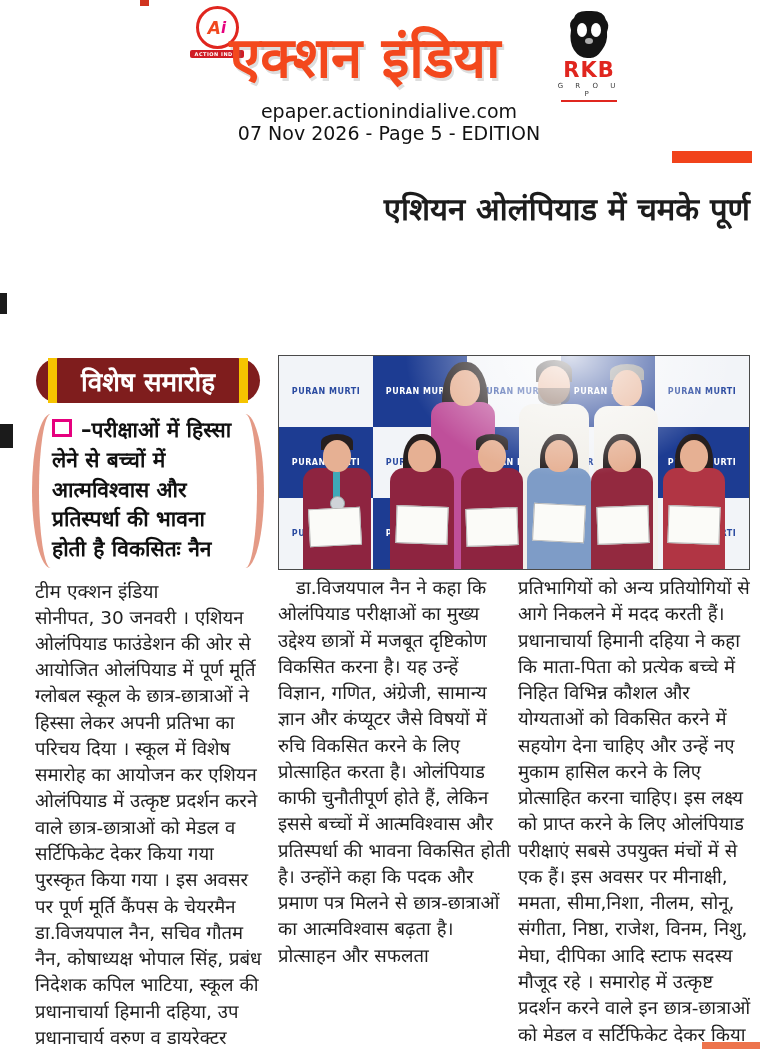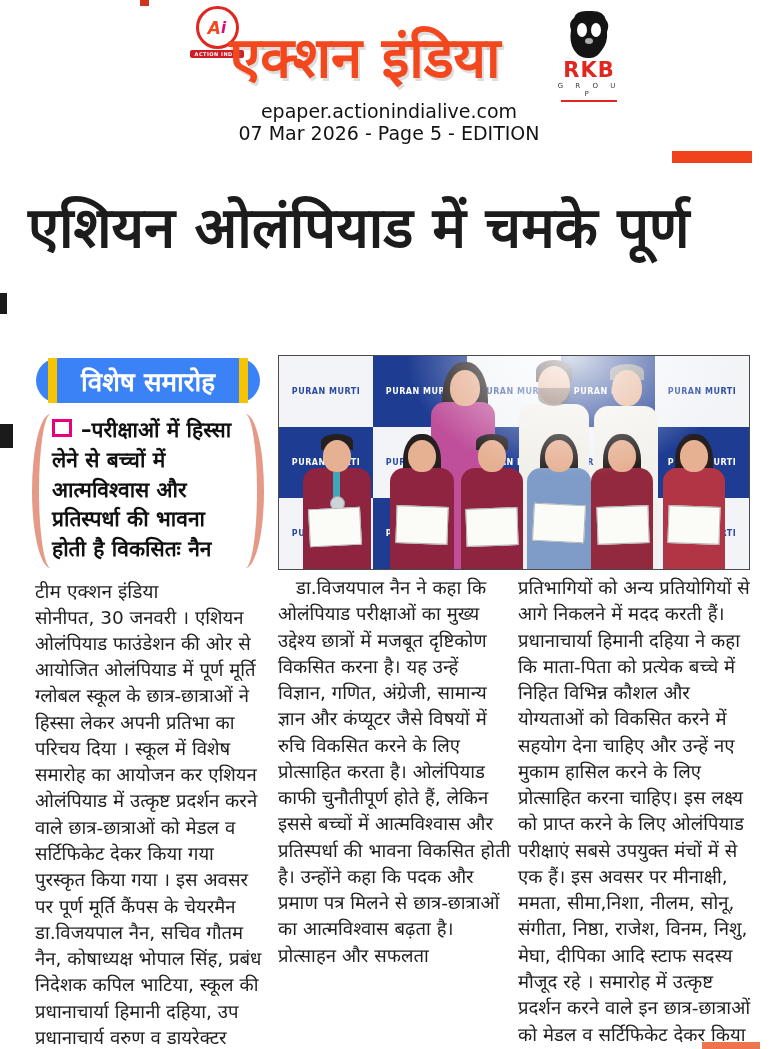--- a/index.html
+++ b/index.html
@@ -23,25 +23,25 @@
   .rkb-group{color:#3a3a3a;font-size:7px;letter-spacing:5px;margin-top:1px;}
   .rkb-line{height:2px;background:#e0261f;width:56px;margin:2px auto 0;}
   .site-line{position:absolute;left:0;top:100px;width:778px;text-align:center;
              font-size:19px;color:#121212;}
   .edition-line{position:absolute;left:0;top:122px;width:778px;text-align:center;
                 font-size:19px;color:#121212;}
   .orange-bar-top{position:absolute;left:672px;top:151px;width:80px;height:12px;background:#f1431b;}
   .art-red{position:absolute;left:140px;top:0;width:9px;height:6px;background:#d0341f;}
 
   
-  .headline{position:absolute;left:28px;top:186px;width:722px;text-align:left;
-            font-weight:bold;color:#1c1c1c;font-size:56px;line-height:1.5;}
-
-  
-  .badge{position:absolute;left:36px;top:358px;width:224px;height:45px;background:#3b82f6;
+  .headline{position:absolute;left:28px;top:186px;width:722px;text-align:right;
+            font-weight:bold;color:#1c1c1c;font-size:31px;line-height:1.5;}
+
+  
+  .badge{position:absolute;left:36px;top:358px;width:224px;height:45px;background:#7f1d1d;
          border-radius:23px;display:flex;align-items:center;justify-content:center;}
   .badge:before,.badge:after{content:"";position:absolute;top:0;bottom:0;width:9px;background:#f6c400;}
   .badge:before{left:12px;} .badge:after{right:12px;}
   .badge-label{color:#fff;font-weight:bold;font-size:26px;white-space:nowrap;z-index:1;}
 
   .quote-box{position:absolute;left:32px;top:412px;width:232px;height:158px;}
   .quote-box:before,.quote-box:after{content:"";position:absolute;top:2px;bottom:2px;width:18px;}
   .quote-box:before{left:0;border-left:7px solid #e49a86;border-radius:22px 0 0 22px / 90px 0 0 90px;}
   .quote-box:after{right:0;border-right:7px solid #e49a86;border-radius:0 22px 22px 0 / 0 90px 90px 0;}
   .quote-text{margin:4px 22px 0 20px;font-size:21px;font-weight:bold;line-height:1.42;color:#101010;}
@@ -102,21 +102,21 @@
       <ellipse cx="20" cy="20" rx="5" ry="7" fill="#fff"></ellipse>
       <ellipse cx="34" cy="20" rx="5" ry="7" fill="#fff"></ellipse>
       <ellipse cx="27" cy="31" rx="4" ry="3" fill="#fff" opacity=".65"></ellipse>
     </svg>
     <div class="rkb-name">RKB</div>
     <div class="rkb-group">G R O U P</div>
     <div class="rkb-line"></div>
   </div>
 
   <div class="site-line">epaper.actionindialive.com</div>
-  <div class="edition-line">07 Mar 2026 - Page 5 - EDITION</div>
+  <div class="edition-line">07 Nov 2026 - Page 5 - EDITION</div>
   <div class="orange-bar-top"></div>
   <div class="art-red"></div>
 
   <div class="headline">
     <div>एशियन ओलंपियाड में चमके पूर्ण</div>
   </div>
 
   <div class="badge">
     <span class="badge-label">विशेष समारोह</span>
   </div>

